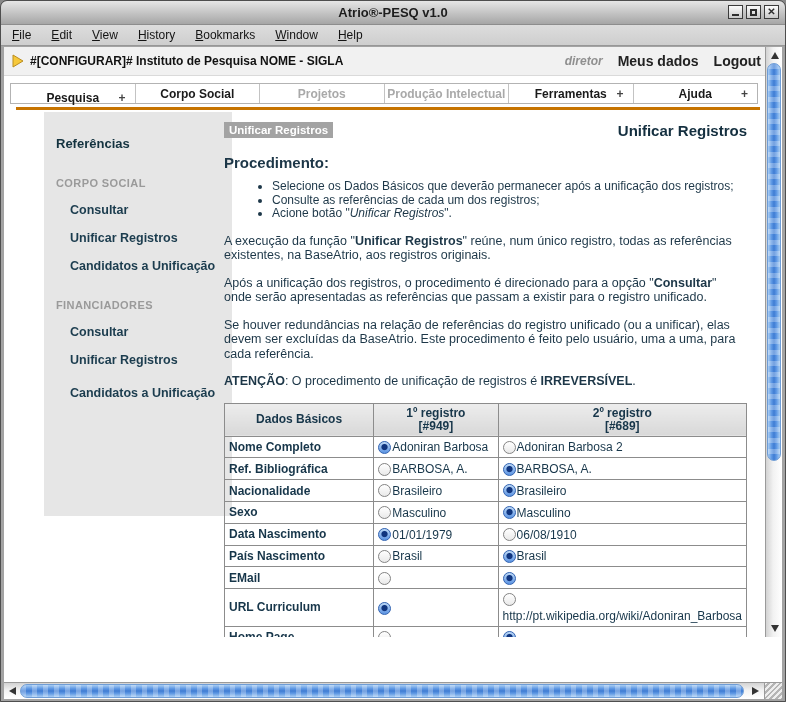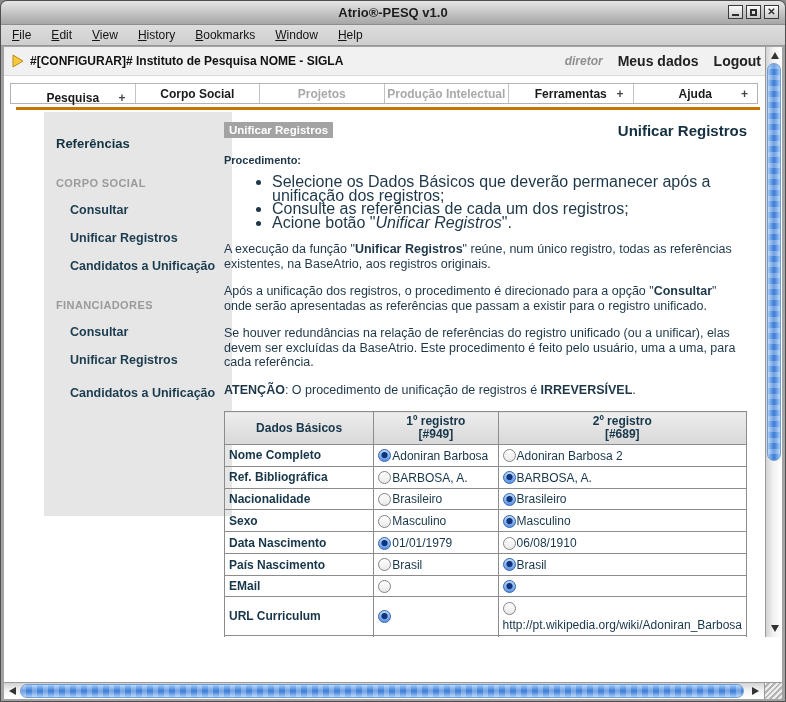--- a/index.html
+++ b/index.html
@@ -68,23 +68,23 @@
   .side-heading { margin:26px 0 0 12px; font-size:11px; font-weight:bold; color:#9a9a9a; letter-spacing:.4px; }
   .side-item { margin:14px 0 0 26px; font-size:12.5px; font-weight:bold; color:#1b3c4e; cursor:pointer; }
   .side-item.gap { margin-top:19px; }
 
   
   .content { position:absolute; top:75px; left:220px; width:523px; color:#1d3748; }
   .content-header { display:flex; justify-content:space-between; align-items:flex-start; }
   .badge { background:#a3a3a3; color:#fff; font-size:11.5px; font-weight:bold; padding:2px 5px; }
   .page-title { font-size:15px; font-weight:bold; color:#142f3f; }
 
-  .proc-label { margin-top:15px; font-size:11px; font-weight:bold; }
+  .proc-label { margin-top:15px; font-size:15px; font-weight:bold; }
   ul.proc { margin:9px 0 0 0; padding-left:48px; }
-  ul.proc li { font-size:16px; line-height:13.5px; margin:0; }
+  ul.proc li { font-size:12px; line-height:13.5px; margin:0; }
   .para { margin-top:13px; font-size:12.5px; line-height:14.5px; }
   .b { font-weight:bold; } .i { font-style:italic; }
 
   
   table.grid { border-collapse:collapse; width:100%; margin-top:14px; }
   table.grid th, table.grid td { border:1px solid #8c8c8c; font-size:12px; color:#17364a; }
   table.grid th { background:linear-gradient(#ededed,#d8d8d8); font-weight:bold; text-align:center; padding:3px 2px; line-height:13px; }
   table.grid td { padding:3px 4px; vertical-align:middle; }
   td.lbl { font-weight:bold; }
   .t1 col.c1 { width:150px; } .t1 col.c2 { width:125px; }

